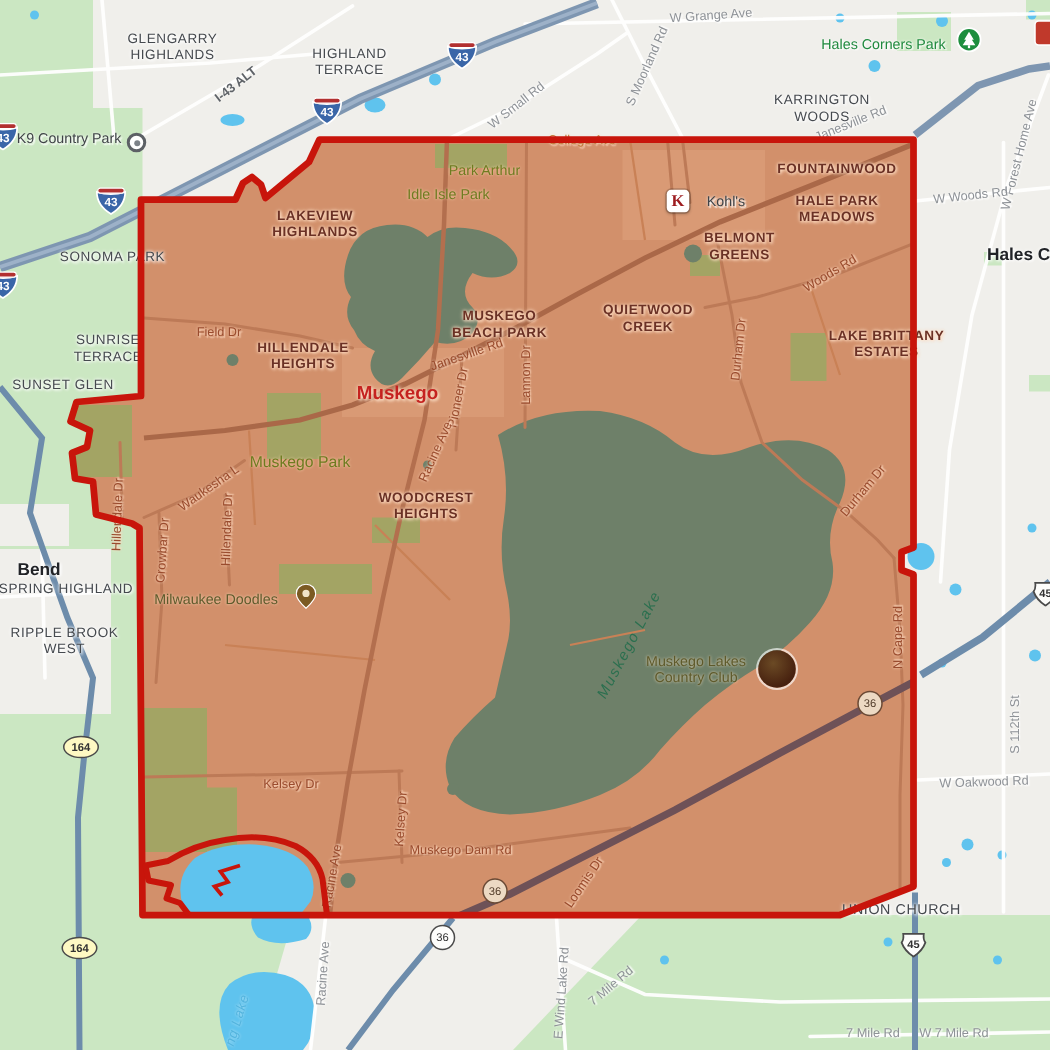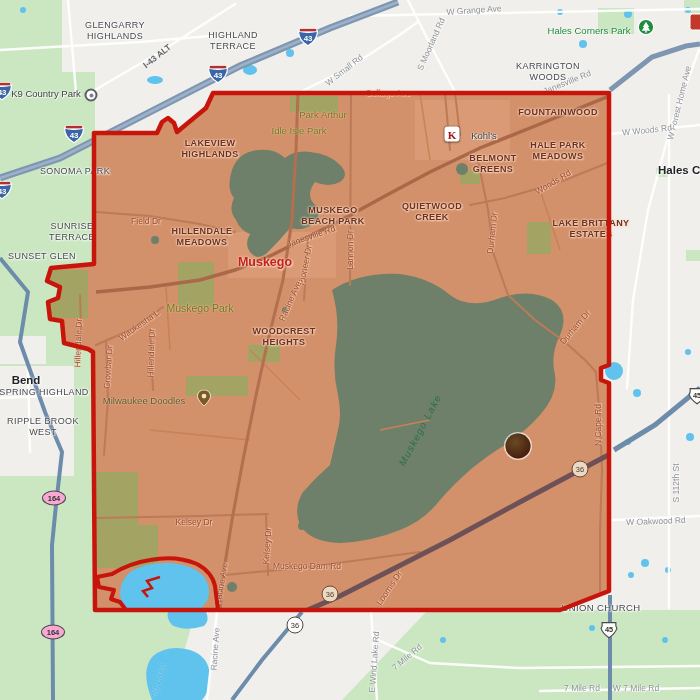--- a/index.html
+++ b/index.html
@@ -17,21 +17,21 @@
   .rd-in{color:#9a4c2e;font-size:8.5px;text-shadow:0 0 2px rgba(255,220,195,.9),1px 1px 1px rgba(255,220,195,.8);}
   .park-out{color:#208a3f;font-size:9.5px;text-shadow:0 0 2px #fff,1px 1px 1px #fff;}
   .park-in{color:#6e7b20;font-size:9.5px;text-shadow:0 0 2px rgba(255,225,190,.9);}
   .park-in-lg{font-size:10.5px;}
   .poi-dark{color:#3f4347;font-size:9.5px;text-shadow:0 0 2px #fff,1px 1px 1px #fff;}
   .poi-olive{color:#5e5a2b;font-size:9.5px;text-shadow:0 0 2px rgba(255,228,200,.9);}
   .wtr-in{color:#2b6f4f;font-size:10px;font-style:italic;letter-spacing:1.2px;}
   .wtr-out{color:#53b4de;font-size:9px;font-style:italic;letter-spacing:.5px;text-shadow:0 0 2px rgba(255,255,255,.6);}
   .icon{position:absolute;z-index:3;transform:translate(-50%,-50%);}
   .shield{position:absolute;z-index:3;transform:translate(-50%,-50%);display:flex;align-items:center;justify-content:center;pointer-events:none;}
-  .oval{width:22px;height:13px;background:#f9a8d4;border:1.2px solid #4a4a4a;border-radius:50%;font-size:7.5px;font-weight:bold;color:#333;align-items:center;}
+  .oval{width:22px;height:13px;background:#fef9c3;border:1.2px solid #4a4a4a;border-radius:50%;font-size:7.5px;font-weight:bold;color:#333;align-items:center;}
   .circ{width:15px;height:15px;background:#fdfdfb;border:1.2px solid #4a4a4a;border-radius:50%;font-size:7.5px;font-weight:normal;color:#333;}
   .circ.tint{background:#ecd9c3;border-color:#6b4a35;color:#513c2a;}
   .kohls-box{width:15px;height:15px;background:#fff;border-radius:3px;box-shadow:0 0 0 1px rgba(0,0,0,.18),0 1px 2px rgba(0,0,0,.25);display:flex;align-items:center;justify-content:center;font-weight:bold;font-size:11px;color:#9d1c20;font-family:"Liberation Serif",serif;}
   .pin-ring{width:13px;height:13px;border-radius:50%;background:#fff;border:2.5px solid #5c6065;box-sizing:border-box;display:flex;align-items:center;justify-content:center;}
   .pin-ring .dot{width:4px;height:4px;border-radius:50%;background:#7c8288;}
   .store-partial{width:13px;height:15px;background:#c0392b;border-radius:3px;border:1.5px solid #fff;}
 </style>
 </head>
 <body>
 
@@ -175,40 +175,41 @@
   <span class="lbl nb-out" style="left:75px;top:171px">SONOMA PARK</span>
   <span class="lbl nb-out wrap" style="left:72px;top:232px;width:60px">SUNRISE TERRACE</span>
   <span class="lbl nb-out" style="left:42px;top:256px">SUNSET GLEN</span>
   <span class="lbl nb-out" style="left:44px;top:392px">SPRING HIGHLAND</span>
   <span class="lbl nb-out wrap" style="left:43px;top:427px;width:80px">RIPPLE BROOK WEST</span>
   <span class="lbl nb-out" style="left:601px;top:607px;font-size:9.5px">UNION CHURCH</span>
 
   <span class="lbl nb-in wrap" style="left:210px;top:149px;width:66px">LAKEVIEW HIGHLANDS</span>
   <span class="lbl nb-in" style="left:558px;top:112px">FOUNTAINWOOD</span>
   <span class="lbl nb-in wrap" style="left:493px;top:164px;width:60px">BELMONT GREENS</span>
-  <span class="lbl nb-in wrap" style="left:558px;top:151px;width:70px">HALE PARK MEADOWS</span>
+  <span class="lbl nb-in wrap" style="left:558px;top:139px;width:70px">HALE PARK MEADOWS</span>
   <span class="lbl nb-in wrap" style="left:432px;top:212px;width:76px">QUIETWOOD CREEK</span>
   <span class="lbl nb-in wrap" style="left:333px;top:216px;width:76px">MUSKEGO BEACH PARK</span>
-  <span class="lbl nb-in wrap" style="left:202px;top:237px;width:78px">HILLENDALE MEADOWS</span>
+  <span class="lbl nb-in wrap" style="left:202px;top:237px;width:78px">HILLENDALE HEIGHTS</span>
   <span class="lbl nb-in wrap" style="left:591px;top:229px;width:100px">LAKE BRITTANY ESTATES</span>
   <span class="lbl nb-in wrap" style="left:284px;top:337px;width:76px">WOODCREST HEIGHTS</span>
 
   <span class="lbl town" style="left:26px;top:352px">Bend</span>
   <span class="lbl town" style="left:226px;top:688px">Wind Lake</span>
   <span class="lbl town" style="left:658px;top:136px;transform:none">Hales C</span>
   <span class="lbl city-lbl" style="left:265px;top:262px">Muskego</span>
 
   <span class="lbl park-out" style="left:589px;top:30px">Hales Corners Park</span>
   <span class="lbl park-in" style="left:323px;top:114px">Park Arthur</span>
   <span class="lbl park-in" style="left:299px;top:130px">Idle Isle Park</span>
   <span class="lbl park-in park-in-lg" style="left:200px;top:308px">Muskego Park</span>
 
   <span class="lbl poi-dark" style="left:46px;top:93px">K9 Country Park</span>
   <span class="lbl poi-dark" style="left:484px;top:135px">Kohl's</span>
   <span class="lbl poi-olive" style="left:144px;top:400px">Milwaukee Doodles</span>
+  <span class="lbl poi-olive wrap" style="left:464px;top:447px;width:88px">Muskego Lakes Country Club</span>
 
   <span class="lbl wtr-in" style="left:420px;top:430px;transform:translate(-50%,-50%) rotate(-62deg)">Muskego Lake</span>
   <span class="lbl wtr-out" style="left:158px;top:680px;transform:translate(-50%,-50%) rotate(-73deg)">ng Lake</span>
 
   <span class="lbl rd-out" style="left:474px;top:10px;transform:translate(-50%,-50%) rotate(-4deg)">W Grange Ave</span>
   <span class="lbl rd-out" style="left:431px;top:44px;transform:translate(-50%,-50%) rotate(-66deg)">S Moorland Rd</span>
   <span class="lbl rd-out" style="left:344px;top:70px;transform:translate(-50%,-50%) rotate(-38deg)">W Small Rd</span>
   <span class="lbl rd-dark" style="left:157px;top:56px;transform:translate(-50%,-50%) rotate(-38deg)">I-43 ALT</span>
   <span class="lbl rd-out" style="left:567px;top:82px;transform:translate(-50%,-50%) rotate(-22deg)">Janesville Rd</span>
   <span class="lbl rd-out" style="left:679px;top:103px;transform:translate(-50%,-50%) rotate(-76deg)">W Forest Home Ave</span>

